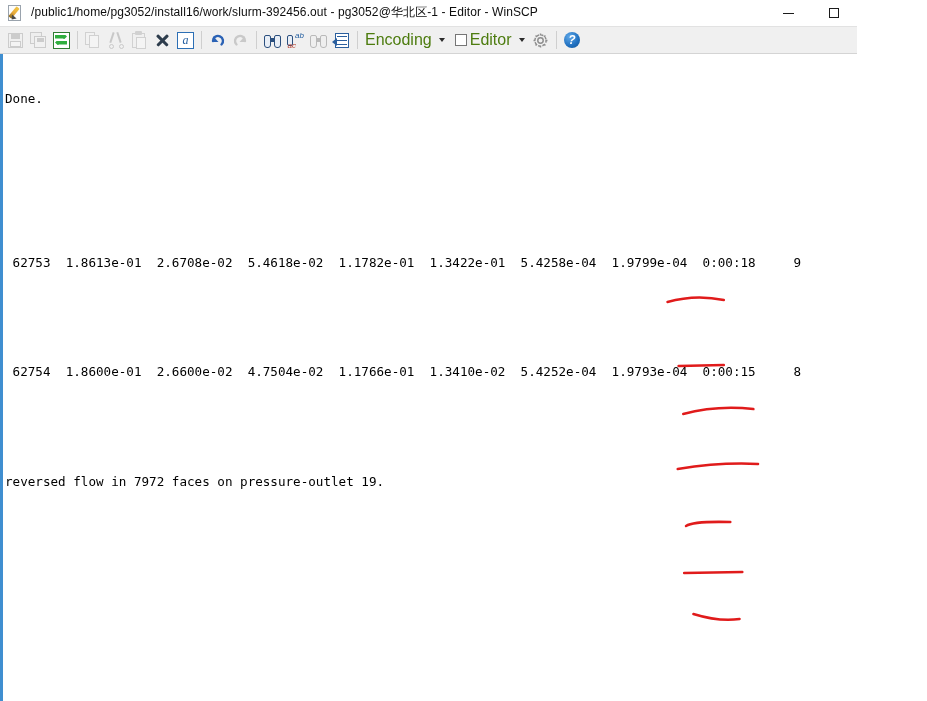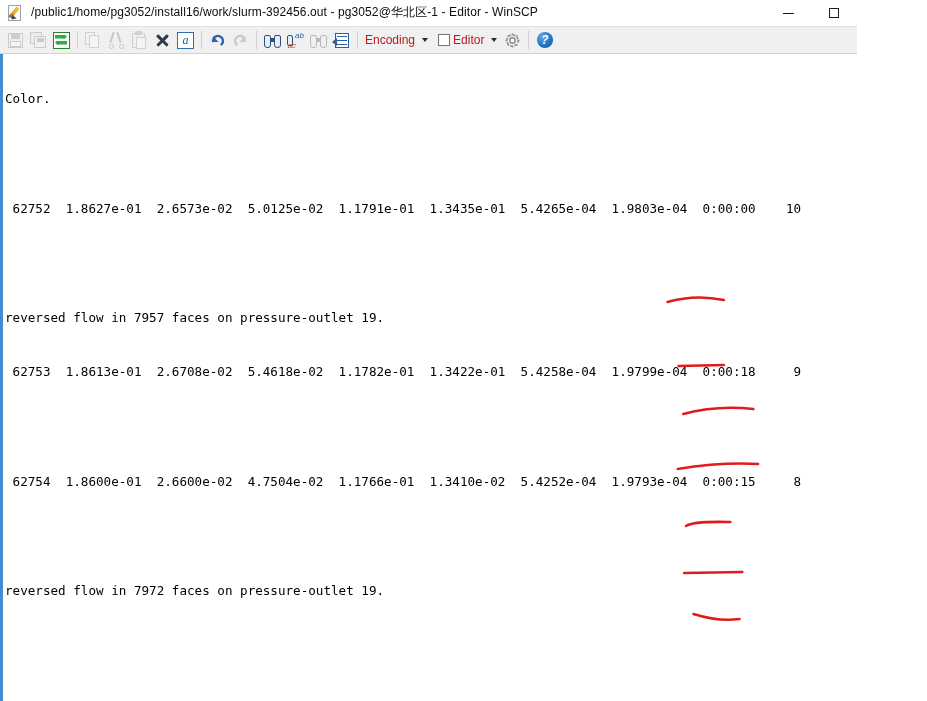--- a/index.html
+++ b/index.html
@@ -103,22 +103,22 @@
     position: relative;
     flex: 0 0 auto;
   }
   .tb-sep {
     width: 1px; height: 18px;
     background: #cfcfcf;
     margin: 0 4px;
     flex: 0 0 auto;
   }
   .tb-label {
-    font-size: 12px;
-    color: #b91c1c;
+    font-size: 16px;
+    color: #4d7c0f;
     padding: 0 3px;
     white-space: nowrap;
   }
   .caret {
     width: 0; height: 0;
     border-left: 3.5px solid transparent;
     border-right: 3.5px solid transparent;
     border-top: 4px solid #2a2a2a;
     margin-left: 4px;
     margin-right: 4px;
@@ -387,25 +387,23 @@
         <i class="circ"></i>
           <i class="q">?</i>
       </span>
     </div>
   </div>
 
   <div class="editor-wrap">
     <div class="left-rule"></div>
 
     <div class="editor">
-      <div class="ln">Color.</div>
+      <div class="ln">Done.</div>
       <div class="ln"></div>
-      <div class="ln"> 62752  1.8627e-01  2.6573e-02  5.0125e-02  1.1791e-01  1.3435e-01  5.4265e-04  1.9803e-04  0:00:00    10</div>
       <div class="ln"></div>
-      <div class="ln">reversed flow in 7957 faces on pressure-outlet 19.</div>
       <div class="ln"> 62753  1.8613e-01  2.6708e-02  5.4618e-02  1.1782e-01  1.3422e-01  5.4258e-04  1.9799e-04  0:00:18     9</div>
       <div class="ln"></div>
       <div class="ln"> 62754  1.8600e-01  2.6600e-02  4.7504e-02  1.1766e-01  1.3410e-02  5.4252e-04  1.9793e-04  0:00:15     8</div>
       <div class="ln"></div>
       <div class="ln">reversed flow in 7972 faces on pressure-outlet 19.</div>
       
       
       
       
       

